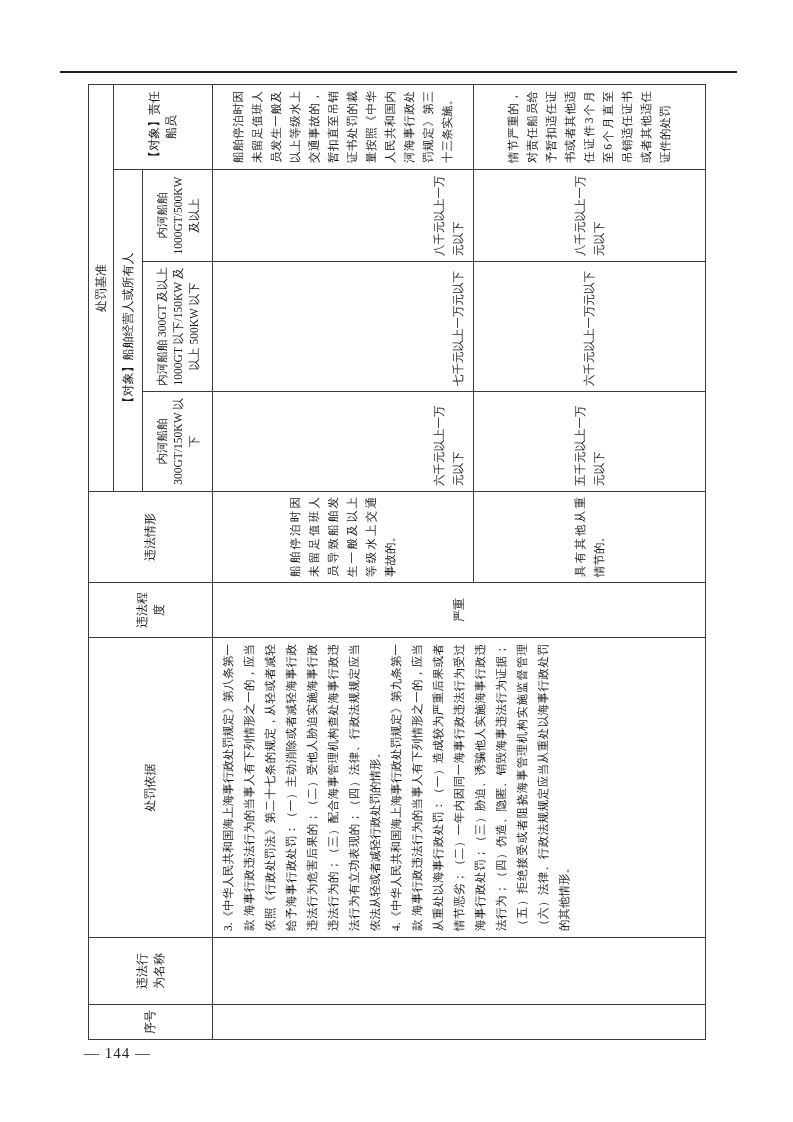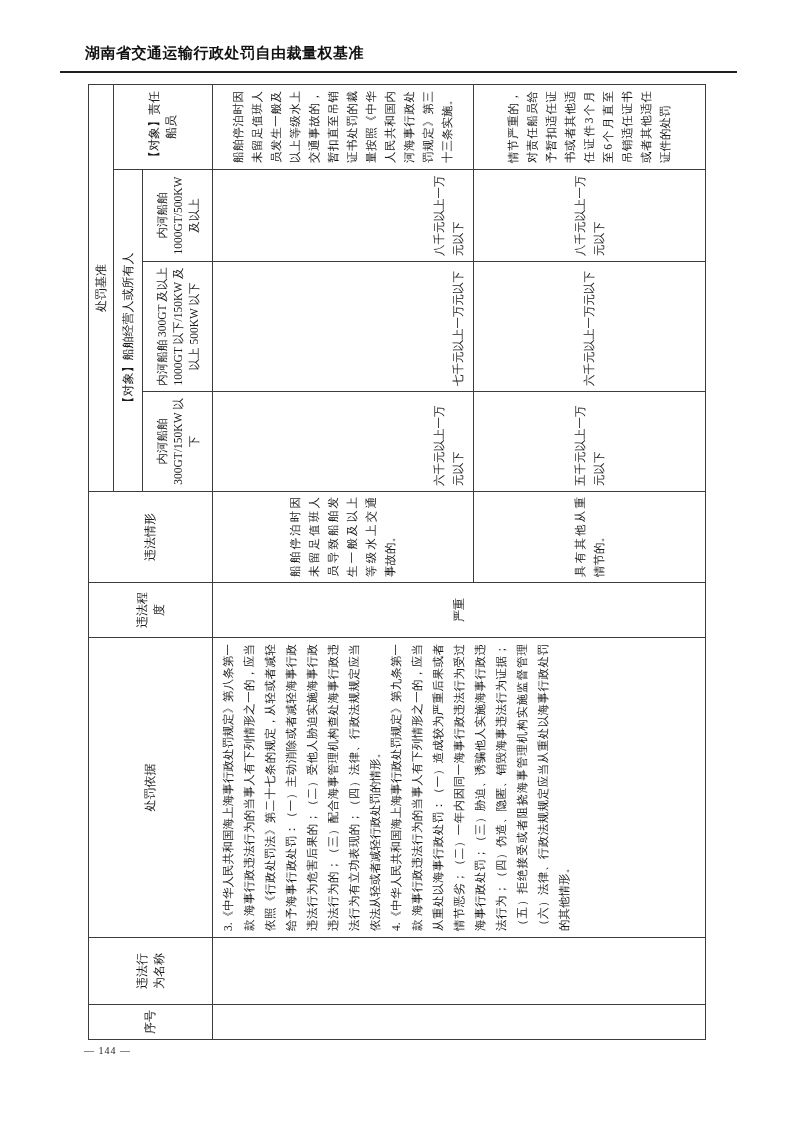--- a/index.html
+++ b/index.html
@@ -17,21 +17,21 @@
     font-weight:700;font-size:15px;letter-spacing:.5px;color:#111;
     white-space:nowrap;
   }
   .title-rule{
     position:absolute;left:60px;top:71px;width:677px;height:2px;
     background:#1f1f1f;
   }
   .page-number{
     position:absolute;left:84px;top:1045px;
     font-family:"Liberation Serif", serif;
-    font-size:10px;color:#222;letter-spacing:1px;white-space:nowrap;
+    font-size:15px;color:#222;letter-spacing:1px;white-space:nowrap;
   }
   
   .table-rotated-wrap{
     position:absolute;left:88px;top:1040px;
     width:955px;height:617px;
     transform:rotate(-90deg);
     transform-origin:0 0;
   }
   table.penalty-table{
     width:955px;height:617px;
@@ -73,21 +73,20 @@
   td.fine.r1{vertical-align:bottom;padding-bottom:5px;}
   td.crew{
     text-align:justify;line-height:19px;padding:3px 6px;
   }
 </style>
 </head>
 <body>
 
 <div class="page">
 
-  <div class="doc-title">湖南省交通运输行政处罚自由裁量权基准</div>
   <div class="title-rule"></div>
 
   <div class="table-rotated-wrap">
     <table class="penalty-table">
       <colgroup>
         <col style="width:35px">
           <col style="width:67px">
           <col style="width:300px">
         <col style="width:55px">
           <col style="width:91px">

